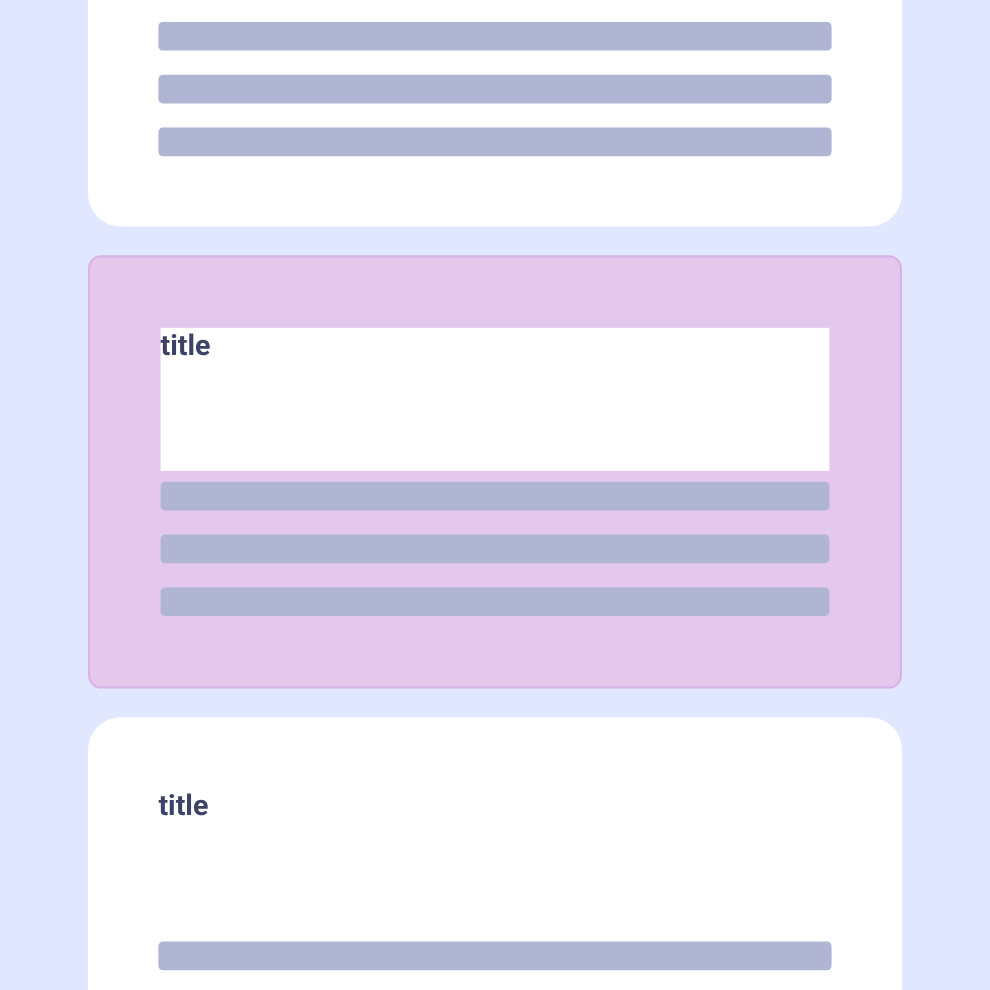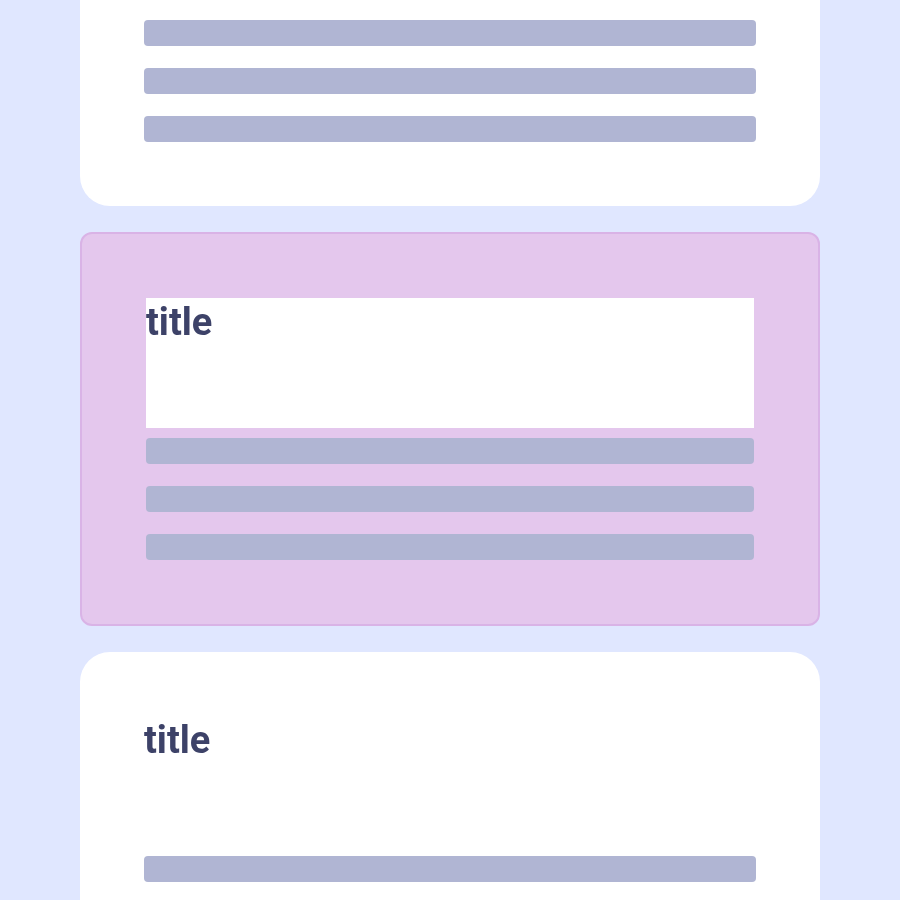--- a/index.html
+++ b/index.html
@@ -23,21 +23,21 @@
     }
     .card.first { margin-top:-184px; }
     .title-area {
       background:#fff;
       width:100%;
       height:130px;
       margin-bottom:10px;
       padding:2px 0;
     }
     .title {
-      font-size:38px;
+      font-size:26px;
       font-weight:700;
       color:#3d4268;
     }
     .lines { display:flex; flex-direction:column; gap:22px; }
     .line {
       height:26px;
       background:#b0b5d3;
       border-radius:4px;
     }
     .card:not(.highlight) .title-area { background:transparent; }

